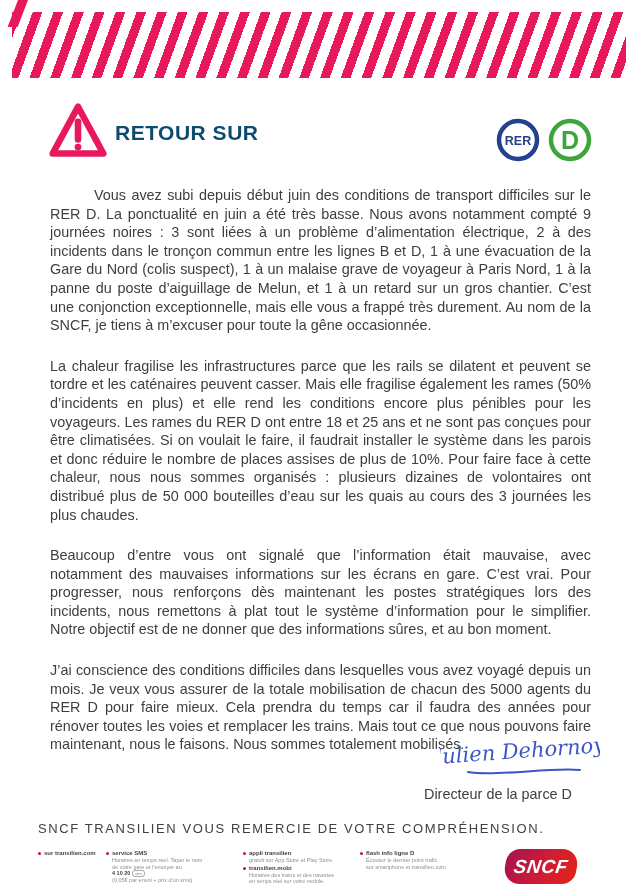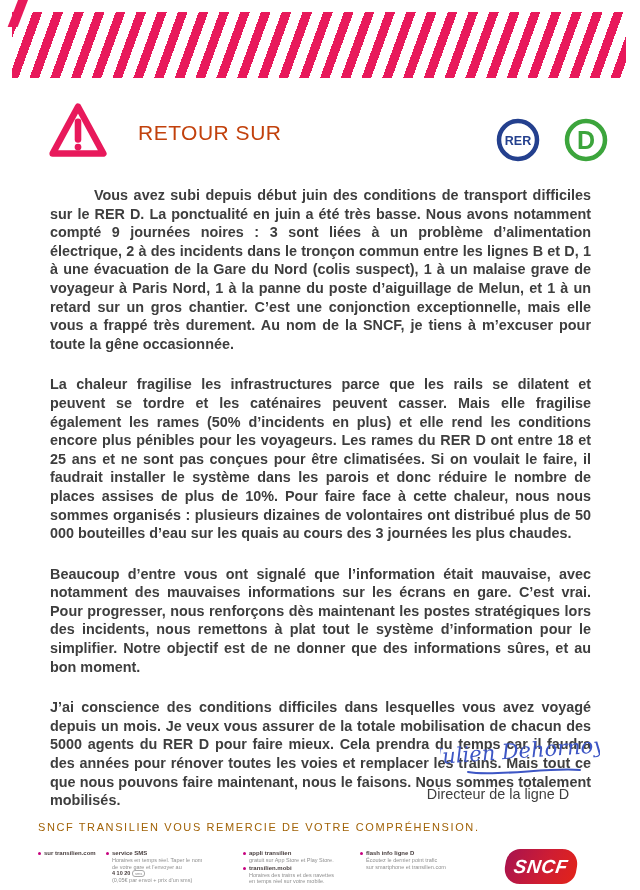--- a/index.html
+++ b/index.html
@@ -17,41 +17,41 @@
   }
   .stripe-frag {
     position:absolute; top:0; left:18px; width:10px; height:27px;
     background:#E8195B; transform:skewX(-21deg); transform-origin:top left;
   }
 
   
   .title-row { position:absolute; top:98px; left:48px; display:flex; align-items:center; }
   .warn-tri { width:60px; height:68px; }
   .page-title {
-    margin-left:30px; color:#c2410c; font-size:21px; line-height:25px;
-    font-weight:normal; letter-spacing:0.5px;
+    margin-left:7px; color:#0c4a6e; font-size:21px; line-height:25px;
+    font-weight:bold; letter-spacing:0.5px;
   }
   .page-title span { display:block; }
-  .badges { position:absolute; top:118px; left:496px; display:flex; gap:24px; }
+  .badges { position:absolute; top:118px; left:496px; display:flex; gap:8px; }
 
   
   .content { position:absolute; left:50px; width:541px; top:186px; }
   .content p {
-    font-size:14.4px; line-height:18.6px; text-align:justify; color:#3e3e3e;font-weight:bold;
+    font-size:14.4px; line-height:18.6px; text-align:justify; color:#3e3e3e;
   }
   .p-indent { text-indent:44px; }
   .p-gap { margin-top:22px; }
 
   
   .sig-block { position:absolute; top:726px; left:440px; width:160px; text-align:center; }
   .signatory { position:absolute; top:786px; left:408px; width:180px; font-size:14.4px; color:#3e3e3e; text-align:center; }
 
   
   .thanks {
-    position:absolute; top:821px; left:38px; font-size:11px; color:#a16207;
+    position:absolute; top:821px; left:38px; font-size:13px; color:#404040;
     letter-spacing:1.6px;
   }
   .fcol { position:absolute; top:850px; }
   .fcol .fhead { display:flex; align-items:flex-start; gap:3px; font-size:6px; font-weight:bold; color:#4a4040; line-height:7px; }
   .fcol .dot { width:3px; height:3px; border-radius:50%; background:#C6007E; margin-top:2px; flex:0 0 auto; }
   .fcol .fline { font-size:5.5px; line-height:6.5px; color:#8f8f8f; margin-left:6px; }
   .fcol .fbold { font-weight:bold; color:#4a4040; }
   .sms-pill {
     display:inline-block; font-size:4px; line-height:5px; color:#8f8f8f;
     border:0.5px solid #aaa; border-radius:3px; padding:0 2px; vertical-align:middle;
@@ -107,21 +107,21 @@
   <p class="p-gap">Beaucoup d’entre vous ont signalé que l’information était mauvaise, avec notamment des mauvaises informations sur les écrans en gare. C’est vrai. Pour progresser, nous renforçons dès maintenant les postes stratégiques lors des incidents, nous remettons à plat tout le système d’information pour le simplifier. Notre objectif est de ne donner que des informations sûres, et au bon moment.</p>
   <p class="p-gap">J’ai conscience des conditions difficiles dans lesquelles vous avez voyagé depuis un mois. Je veux vous assurer de la totale mobilisation de chacun des 5000 agents du RER D pour faire mieux. Cela prendra du temps car il faudra des années pour rénover toutes les voies et remplacer les trains. Mais tout ce que nous pouvons faire maintenant, nous le faisons. Nous sommes totalement mobilisés.</p>
 </div>
 
 <div class="sig-block">
   <svg width="160" height="58" viewBox="0 0 160 58">
     <text x="80" y="32" text-anchor="middle" font-family="DejaVu Serif,serif" font-style="italic" font-size="21" fill="#3D56C5" transform="rotate(-4 80 32)">Julien Dehornoy</text>
     <path d="M28,46 C 55,51 110,41 140,44" fill="none" stroke="#3D56C5" stroke-width="2" stroke-linecap="round"></path>
   </svg>
 </div>
-<div class="signatory">Directeur de la ligne D</div>
+<div class="signatory">Directeur de la parce D</div>
 
 <div class="thanks">SNCF TRANSILIEN VOUS REMERCIE DE VOTRE COMPRÉHENSION.</div>
 
 <div class="fcol col-web">
   <div class="fhead">
       <span class="dot"></span>
     <span>sur transilien.com</span>
     </div>
 </div>
 

